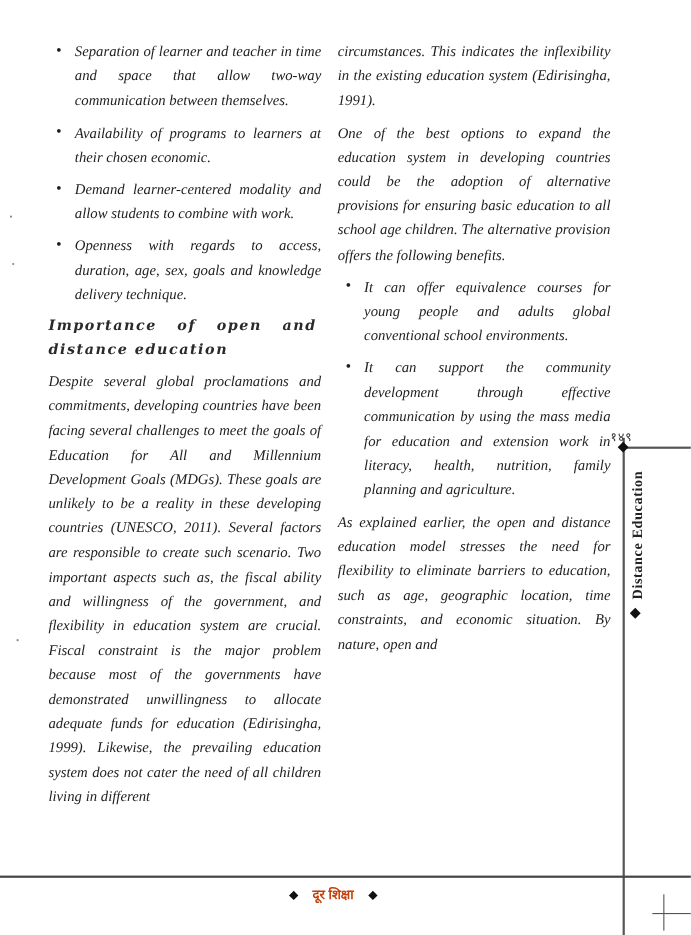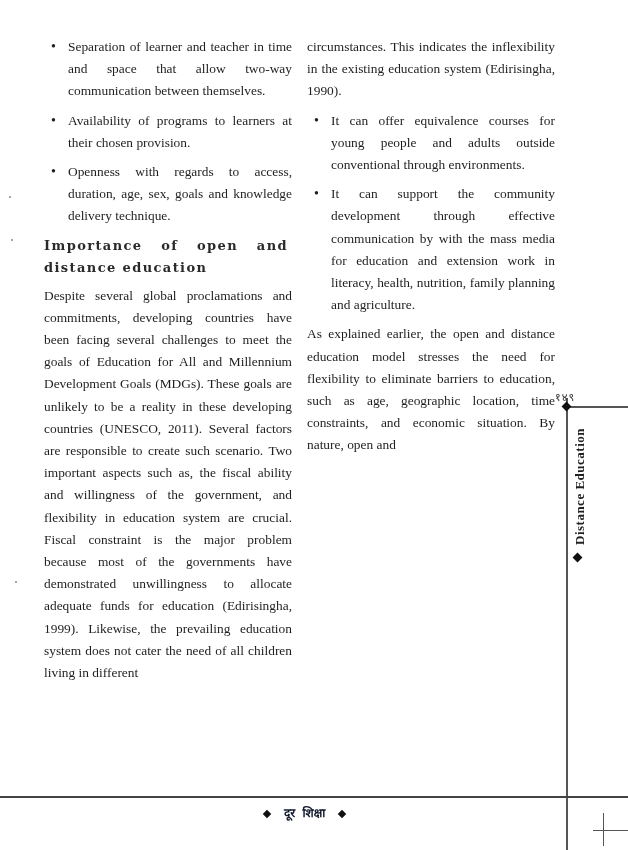--- a/index.html
+++ b/index.html
@@ -1,59 +1,61 @@
 <!DOCTYPE html>
 <html><head>
 <meta charset="utf-8">
 <style>
   html, body { margin: 0; padding: 0; background: #ffffff; }
   body { width: 628px; height: 850px; position: relative; overflow: hidden;
          font-family: "Liberation Serif", "DejaVu Serif", serif; color: #1e1e1e; }
-  .col { position: absolute; font-size: 13.4px; line-height: 22.2px; text-align: justify; }
+  .col { position: absolute; font-size: 13.4px; line-height: 22.2px; text-align: justify; font-style: italic; }
   .col-left { left: 44px; top: 36px; width: 248px; }
   .col-right { left: 307px; top: 36px; width: 248px; }
   ul.bullets { list-style: none; margin: 0; padding: 0; }
   ul.bullets li { position: relative; padding-left: 24px; margin: 0 0 7px 0; }
   ul.bullets li::before { content: "\2022"; position: absolute; left: 7px; top: 0; font-size: 14px; }
   .col-right ul.bullets li { padding-left: 24px; }
   p.para { margin: 0 0 7px 0; }
   h2.heading { font-family: "DejaVu Serif", serif; font-weight: bold; font-size: 13px; letter-spacing: 1.4px;
                line-height: 22px; margin: 4px 4px 6px 0; text-align: justify; color: #2a2a2a; }
   .rule-bottom { position: absolute; left: 0; top: 796px; width: 628px; height: 2px; background: #444; }
   .rule-vertical { position: absolute; left: 566px; top: 398px; width: 1.5px; height: 452px; background: #555; }
   .rule-side-top { position: absolute; left: 566px; top: 406px; width: 62px; height: 1.5px; background: #555; }
   .diamond { position: absolute; width: 7px; height: 7px; background: #111; transform: rotate(45deg); }
   .side-number { position: absolute; left: 555px; top: 389px; font-size: 11px; font-family: "DejaVu Sans", sans-serif; color: #333; letter-spacing: 1px; }
   .side-title { position: absolute; left: 560px; top: 430px; width: 150px; height: 22px;
                 transform-origin: 0 0; transform: rotate(-90deg) translate(-115px, 12px);
                 font-size: 13px; font-weight: bold; letter-spacing: 0.5px; white-space: nowrap; color: #222; }
-  .footer { position: absolute; top: 804px; left: 250px; font-size: 12px; font-family: Liberation Mono, monospace; font-weight: bold; color: #0f172a; }
+  .footer { position: absolute; top: 804px; left: 250px; font-size: 12px; font-family: Liberation Sans, sans-serif; font-weight: bold; color: #c2410c; }
   .footer-diamond { display: inline-block; width: 6px; height: 6px; background: #111; transform: rotate(45deg); margin: 0 14px; vertical-align: middle; }
   .crop-h { position: absolute; left: 593px; top: 830px; width: 35px; height: 1.3px; background: #555; }
   .crop-v { position: absolute; left: 603px; top: 813px; width: 1.3px; height: 33px; background: #555; }
   .speck { position: absolute; width: 2px; height: 2px; background: #888; border-radius: 1px; }
 </style>
 </head>
 <body>
 
 <div class="col col-left">
   <ul class="bullets">
     <li>Separation of learner and teacher in time and space that allow two-way communication between themselves.</li>
-    <li>Availability of programs to learners at their chosen provision.</li>
+    <li>Availability of programs to learners at their chosen economic.</li>
+    <li>Demand learner-centered modality and allow students to combine with work.</li>
     <li>Openness with regards to access, duration, age, sex, goals and knowledge delivery technique.</li>
   </ul>
   <h2 class="heading">Importance of open and distance education</h2>
   <p class="para">Despite several global proclamations and commitments, developing countries have been facing several challenges to meet the goals of Education for All and Millennium Development Goals (MDGs). These goals are unlikely to be a reality in these developing countries (UNESCO, 2011). Several factors are responsible to create such scenario. Two important aspects such as, the fiscal ability and willingness of the government, and flexibility in education system are crucial. Fiscal constraint is the major problem because most of the governments have demonstrated unwillingness to allocate adequate funds for education (Edirisingha, 1999). Likewise, the prevailing education system does not cater the need of all children living in different</p>
 </div>
 
 <div class="col col-right">
-  <p class="para">circumstances. This indicates the inflexibility in the existing education system (Edirisingha, 1990).</p>
+  <p class="para">circumstances. This indicates the inflexibility in the existing education system (Edirisingha, 1991).</p>
+  <p class="para">One of the best options to expand the education system in developing countries could be the adoption of alternative provisions for ensuring basic education to all school age children. The alternative provision offers the following benefits.</p>
   <ul class="bullets">
-    <li>It can offer equivalence courses for young people and adults outside conventional through environments.</li>
-    <li>It can support the community development through effective communication by with the mass media for education and extension work in literacy, health, nutrition, family planning and agriculture.</li>
+    <li>It can offer equivalence courses for young people and adults global conventional school environments.</li>
+    <li>It can support the community development through effective communication by using the mass media for education and extension work in literacy, health, nutrition, family planning and agriculture.</li>
   </ul>
   <p class="para">As explained earlier, the open and distance education model stresses the need for flexibility to eliminate barriers to education, such as age, geographic location, time constraints, and economic situation. By nature, open and</p>
 </div>
 
 <div class="rule-vertical"></div>
 <div class="rule-side-top"></div>
 <div class="diamond" style="left:563px; top:403px;"></div>
 <div class="side-number">१४९</div>
 <div class="side-title">Distance Education</div>
 <div class="diamond" style="left:574px; top:554px;"></div>

